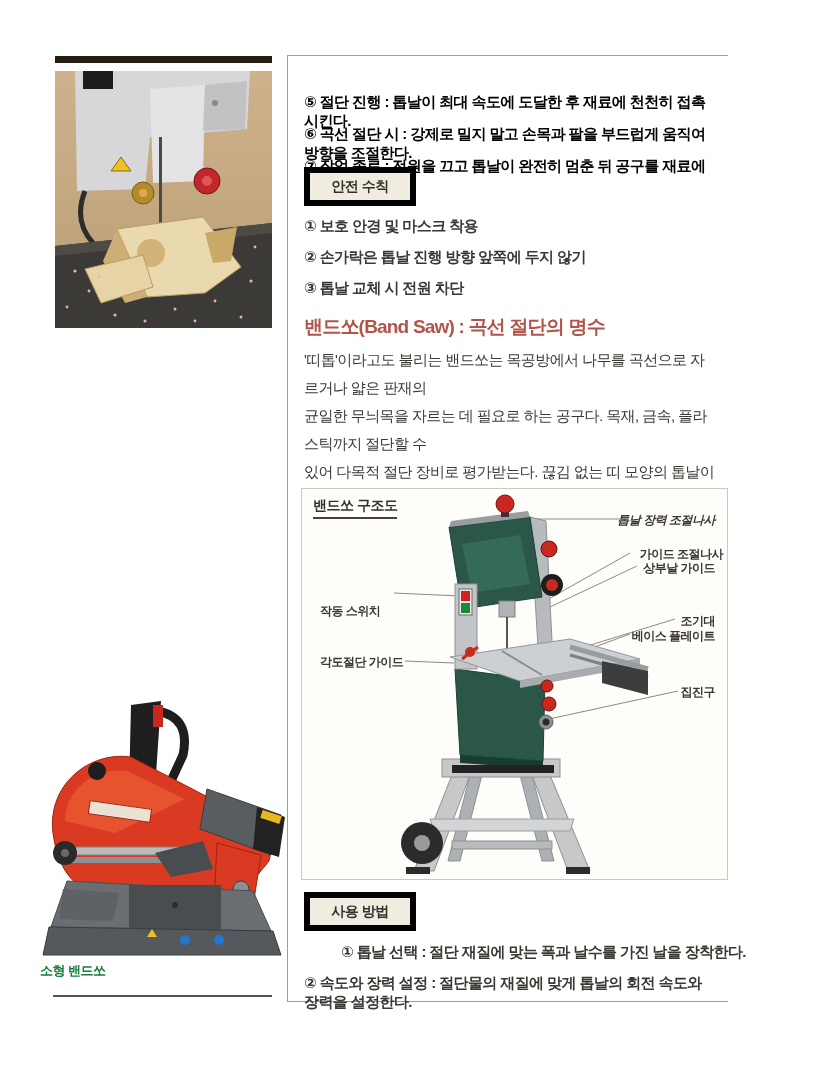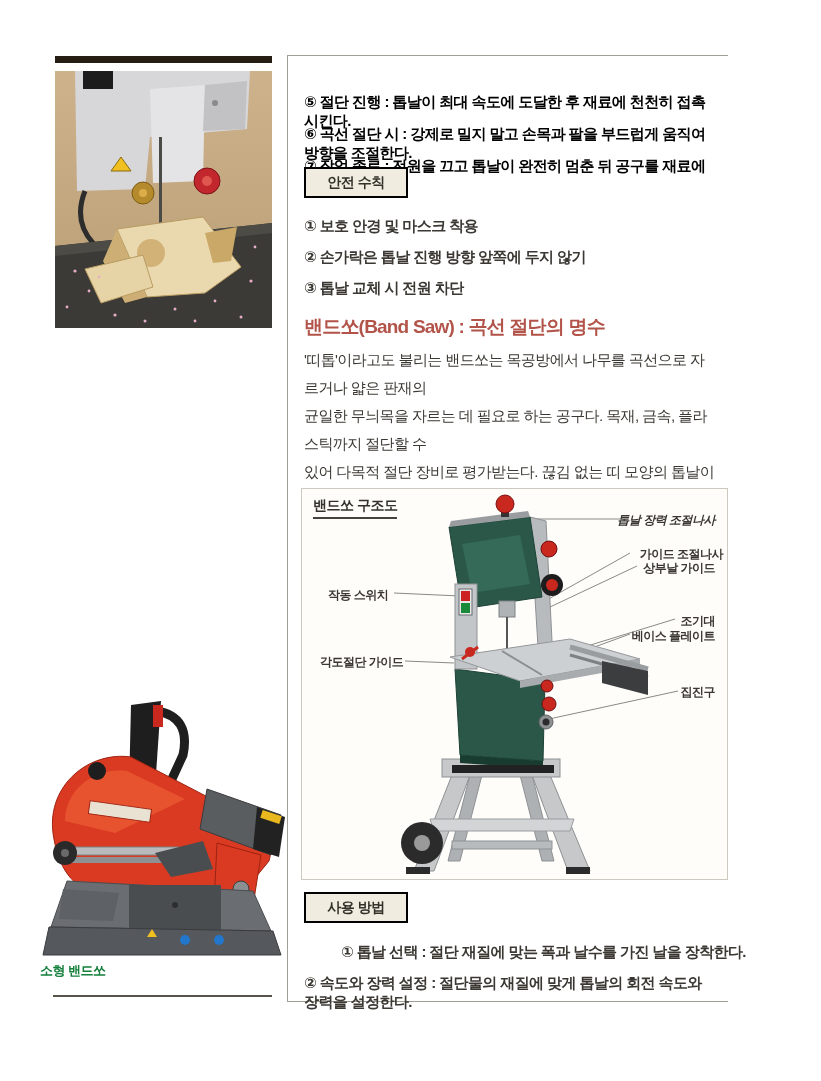--- a/index.html
+++ b/index.html
@@ -16,21 +16,21 @@
   .left-rule{position:absolute;left:53px;top:995px;width:219px;height:2px;background:#57534b;}
   
   .content-box{
     position:absolute;left:287px;top:55px;width:440px;height:945px;
     border-left:1px solid #a09e96;border-top:1px solid #a09e96;border-bottom:1px solid #a09e96;
     background:#ffffff;
   }
   .proc-item{position:absolute;left:16px;width:414px;font-size:15px;font-weight:600;letter-spacing:-0.6px;color:#000000;}
   .label-box{
     position:absolute;left:16px;width:100px;height:27px;line-height:27px;text-align:center;
-    background:#f0ecdf;border:2px solid #000000;font-size:14px;font-weight:700;color:#33312a;letter-spacing:-0.5px;
+    background:#f0ecdf;border:6px solid #000000;font-size:14px;font-weight:700;color:#33312a;letter-spacing:-0.5px;
   }
   .list-item{position:absolute;left:16px;width:414px;font-size:15px;font-weight:700;letter-spacing:-0.6px;color:#3b3833;}
   .section-title{position:absolute;left:16px;width:414px;font-size:19px;font-weight:700;letter-spacing:-0.8px;color:#b2544a;}
   .section-body{
     position:absolute;left:16px;top:290px;width:412px;font-size:15px;font-weight:500;line-height:28px;
     letter-spacing:-0.6px;color:#3b3833;white-space:pre-line;
   }
   
   .diagram-box{
     position:absolute;left:13px;top:432px;width:425px;height:390px;
@@ -232,21 +232,21 @@
           <circle cx="247" cy="215" r="7" fill="#c8281e" stroke="#6d0f12"></circle>
           <circle cx="244" cy="233" r="7" fill="#8e9193" stroke="#5e6163"></circle>
           <circle cx="244" cy="233" r="3.5" fill="#2b2b2b"></circle>
         </g>
       </svg>
 
       <div class="diagram-title">밴드쏘 구조도</div>
       <div class="dg-label" style="right:12px;top:23px;font-style:italic;">톱날 장력 조절나사</div>
       <div class="dg-label" style="right:4px;top:57px;">가이드 조절나사</div>
       <div class="dg-label" style="right:12px;top:71px;">상부날 가이드</div>
-      <div class="dg-label" style="left:18px;top:98px;margin-left:8px;">작동 스위치</div>
+      <div class="dg-label" style="left:18px;top:114px;">작동 스위치</div>
       <div class="dg-label" style="right:12px;top:124px;">조기대</div>
       <div class="dg-label" style="right:12px;top:139px;">베이스 플레이트</div>
       <div class="dg-label" style="left:18px;top:165px;">각도절단 가이드</div>
       <div class="dg-label" style="right:12px;top:195px;">집진구</div>
     </div>
 
     <div class="label-box" style="top:836px;">사용 방법</div>
     <p class="list-item" style="top:872px;margin-left:37px;">① 톱날 선택 : 절단 재질에 맞는 폭과 날수를 가진 날을 장착한다.</p>
     <p class="list-item" style="top:903px;">② 속도와 장력 설정 : 절단물의 재질에 맞게 톱날의 회전 속도와 장력을 설정한다.</p>
 

